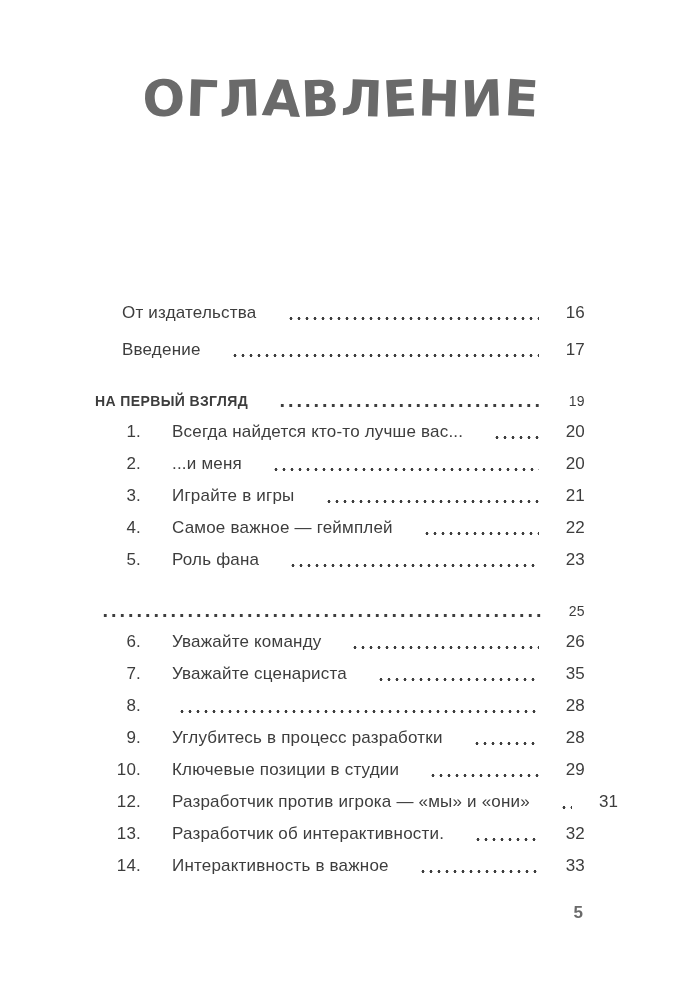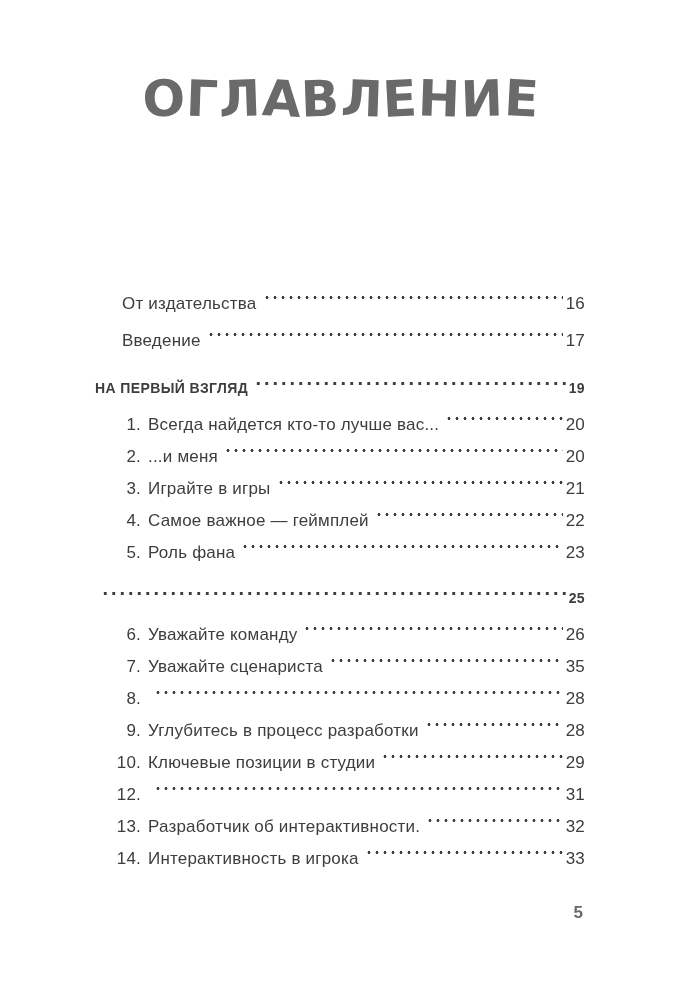--- a/index.html
+++ b/index.html
@@ -38,25 +38,26 @@
   }
   
   .toc{
     position:absolute;
     left:95px;
     right:97px;
     top:284px;
   }
   .row{
     display:flex;
-    align-items:flex-start;
+    align-items:flex-end;
     font-size:17px;
     line-height:1;
     color:var(--c-text);
     letter-spacing:.2px;
+    gap:24px;
   }
   .row.front{ height:37px; padding-left:27px; padding-top:11px; }
   .row.section{
     height:38px;
     margin-top:12px;
     font-weight:bold;
     font-size:14px;
     letter-spacing:.4px;
     padding-top:11px;
   }
@@ -76,21 +77,21 @@
     background-size:8px 5px;
     background-position:left center;
     background-repeat:repeat-x;
     min-width:12px;
   }
   .section .dots{
     background-image:radial-gradient(circle, var(--c-text) 1.45px, transparent 1.9px);
     background-size:8.5px 5px;
   }
   .pg{ flex:none; }
-  .section .pg{ font-weight:bold; }
+  .section .pg{ font-weight:normal; }
   
   .folio{
     position:absolute;
     right:99px;
     top:903px;
     font-size:17px;
     font-weight:bold;
     color:var(--c-page);
   }
 </style>
@@ -175,32 +176,33 @@
     <span class="pg">28</span>
   </div>
       <div class="row item">
     <span class="num">10.</span>
     <span class="lbl">Ключевые позиции в студии</span>
     <span class="dots"></span>
     <span class="pg">29</span>
   </div>
       <div class="row item">
     <span class="num">12.</span>
+    <span class="lbl">Разработчик против игрока — «мы» и «они»</span>
     <span class="dots"></span>
     <span class="pg">31</span>
   </div>
       <div class="row item">
     <span class="num">13.</span>
     <span class="lbl">Разработчик об интерактивности.</span>
     <span class="dots"></span>
     <span class="pg">32</span>
   </div>
       <div class="row item">
     <span class="num">14.</span>
-    <span class="lbl">Интерактивность в игрока</span>
+    <span class="lbl">Интерактивность в важное</span>
     <span class="dots"></span>
     <span class="pg">33</span>
   </div>
     </div>
 
   <div class="folio">5</div>
 
 </div>
 
 </body></html>

